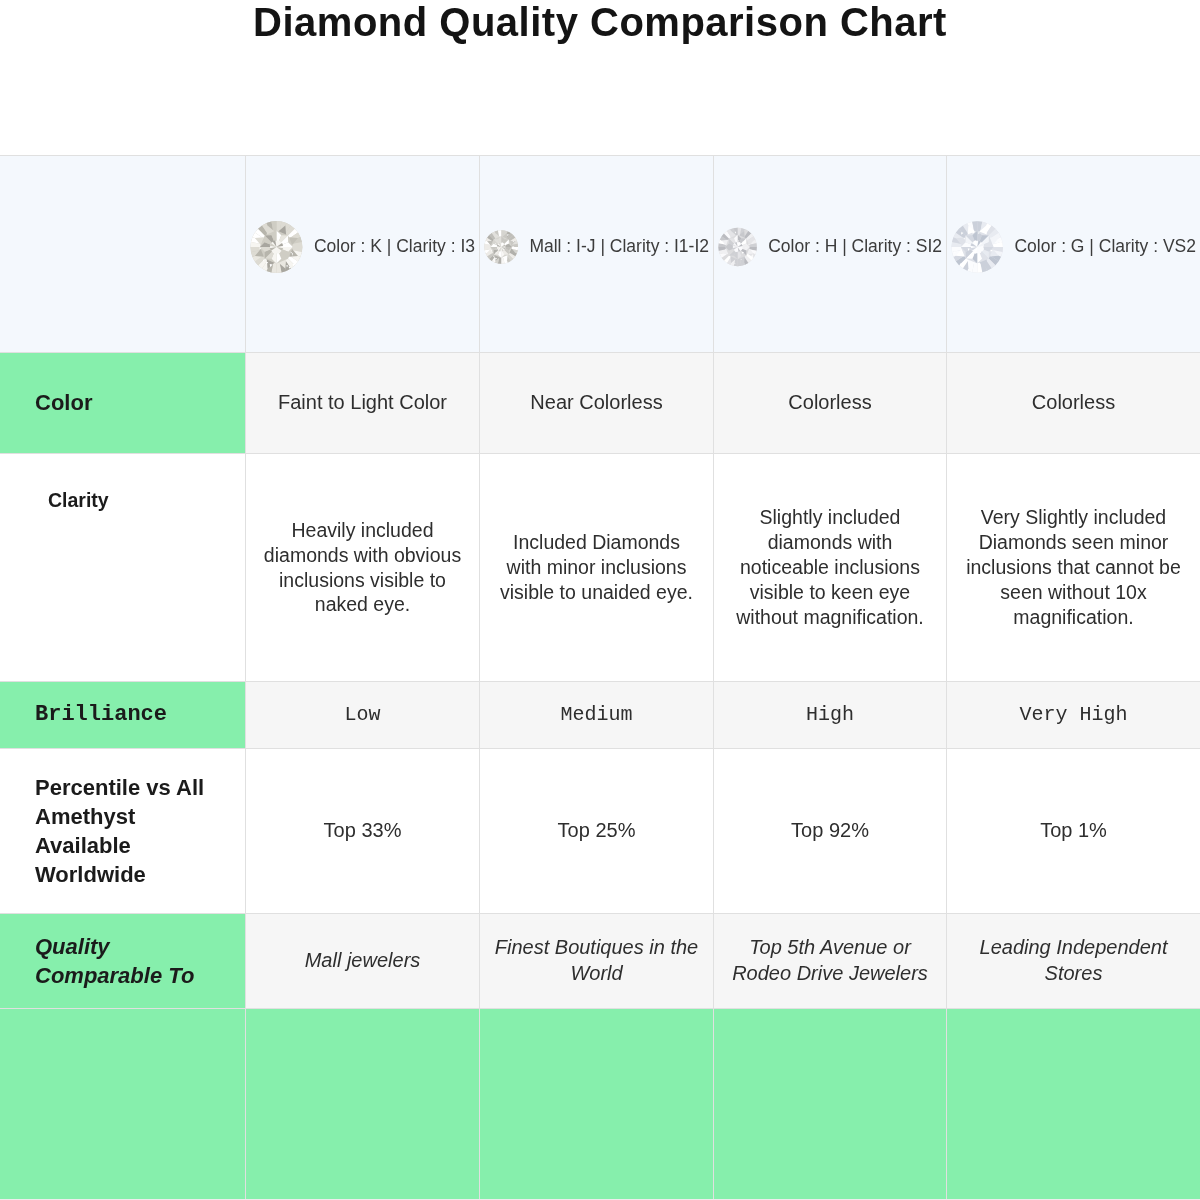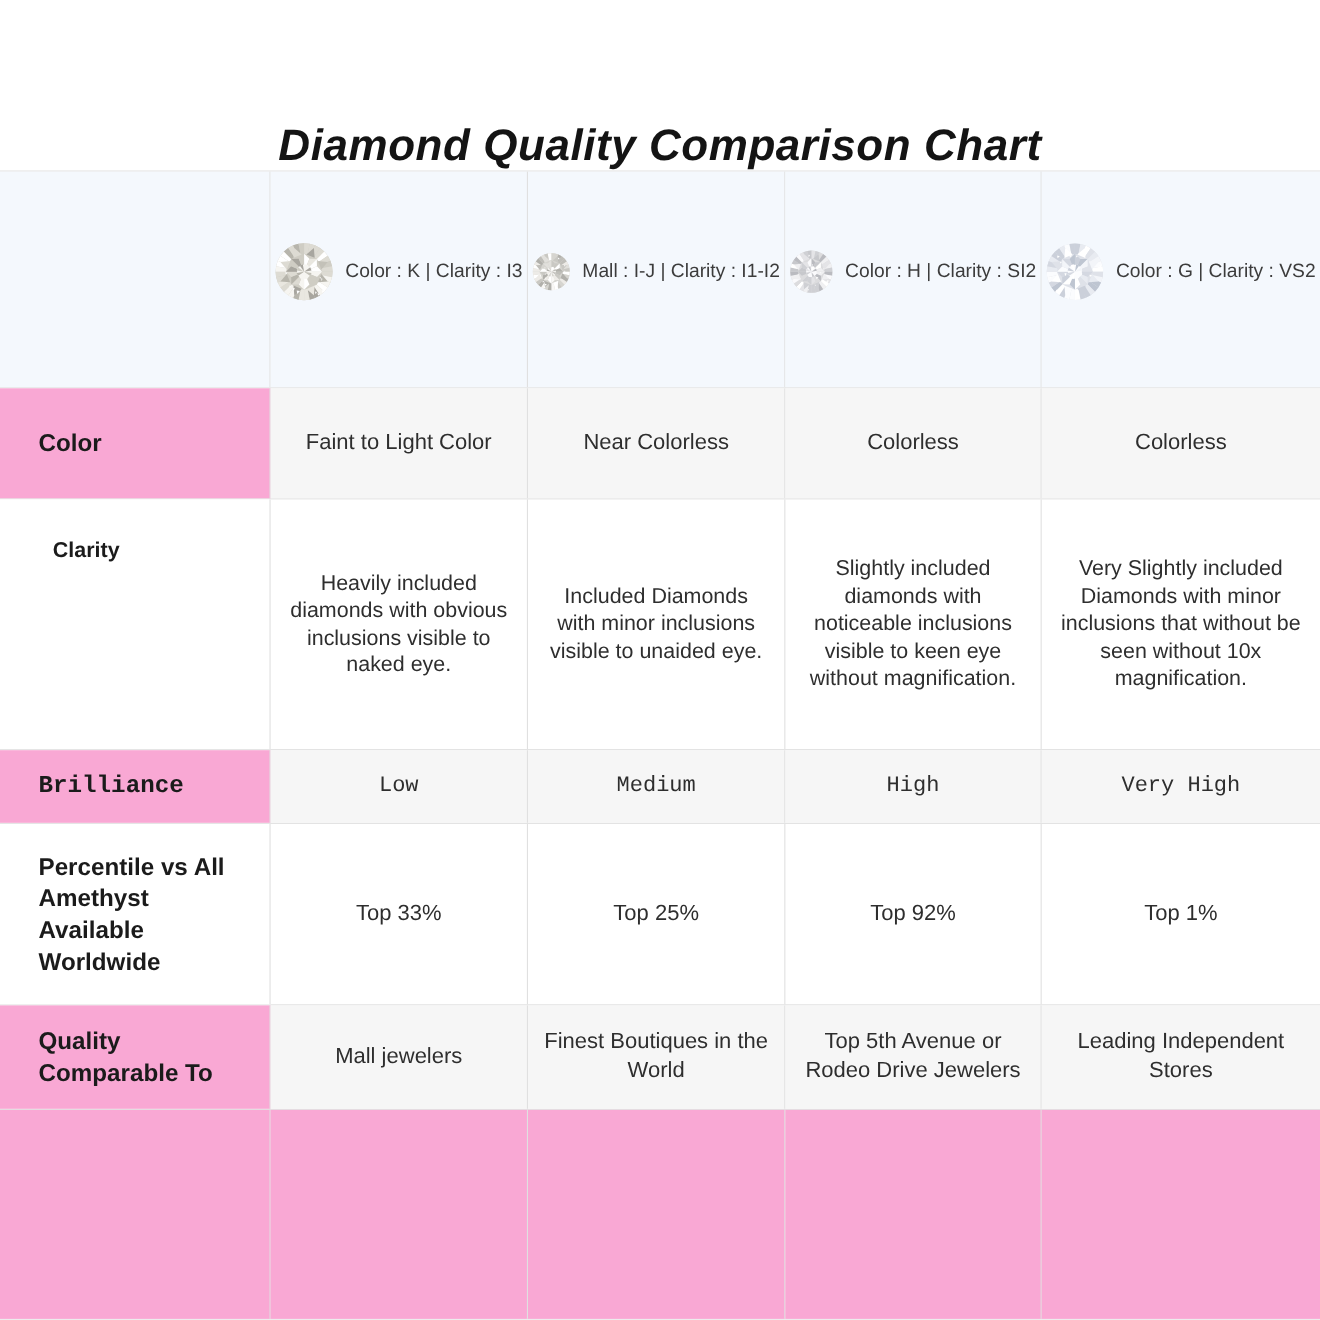--- a/index.html
+++ b/index.html
@@ -13,21 +13,21 @@
   }
   *{box-sizing:border-box;margin:0;padding:0;}
   html,body{width:1200px;height:1200px;overflow:hidden;}
   body{
     background:#ffffff;
     font-family:"Liberation Sans","DejaVu Sans",sans-serif;
     color:var(--value-color);
   }
   .title-bar{
     height:155px;
-    display:flex;align-items:flex-end;justify-content:center;font-style:italic;
+    display:flex;align-items:flex-start;justify-content:center;
   }
   .title-bar h1{
     font-size:40px;font-weight:700;letter-spacing:0.5px;
     color:var(--title-color);
   }
   .grid-row{
     display:grid;
     grid-template-columns:246px 234px 234px 233px 253px;
     border-top:1px solid var(--border-color);
     width:1200px;
@@ -58,24 +58,24 @@
   .diamond-wrap svg{width:100%;height:100%;display:block;}
   .diamond-caption{
     font-size:17.5px;color:var(--caption-color);
     white-space:nowrap;
   }
   
   .r-color{height:101px;}
   .r-clarity{height:228px;}
   .r-brilliance{height:67px;font-family:Liberation Mono, monospace;}
   .r-percentile{height:165px;}
-  .r-quality{height:95px;}
+  .r-quality{height:95px;font-style:italic;}
   .r-empty{height:192px;border-bottom:1px solid #ededed;}
   .stripe .cell{background:var(--stripe-bg);}
-  .stripe .label-cell, .r-empty .cell{background:#f9a8d4;}
+  .stripe .label-cell, .r-empty .cell{background:#86efac;}
   .r-clarity .label-cell{align-items:flex-start;padding-top:34px;padding-left:48px;}
   .r-clarity .cell{font-size:19.5px;}
 </style>
 </head>
 <body>
 
 <header class="title-bar">
   <h1>Diamond Quality Comparison Chart</h1>
 </header>
 
@@ -423,21 +423,21 @@
     <div class="cell">Near Colorless</div>
     <div class="cell">Colorless</div>
     <div class="cell">Colorless</div>
   </div>
 
   <div class="grid-row r-clarity">
     <div class="cell label-cell">Clarity</div>
     <div class="cell">Heavily included diamonds with obvious inclusions visible to naked eye.</div>
     <div class="cell">Included Diamonds with minor inclusions visible to unaided eye.</div>
     <div class="cell">Slightly included diamonds with noticeable inclusions visible to keen eye without magnification.</div>
-    <div class="cell">Very Slightly included Diamonds with minor inclusions that without be seen without 10x magnification.</div>
+    <div class="cell">Very Slightly included Diamonds seen minor inclusions that cannot be seen without 10x magnification.</div>
   </div>
 
   <div class="grid-row r-brilliance stripe">
     <div class="cell label-cell">Brilliance</div>
     <div class="cell">Low</div>
     <div class="cell">Medium</div>
     <div class="cell">High</div>
     <div class="cell">Very High</div>
   </div>
 

